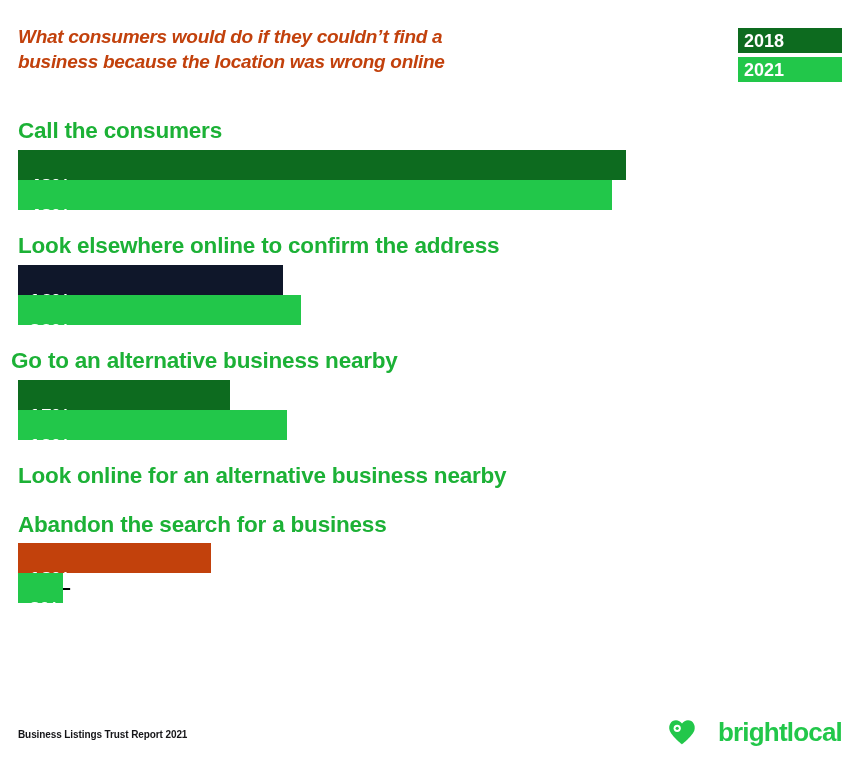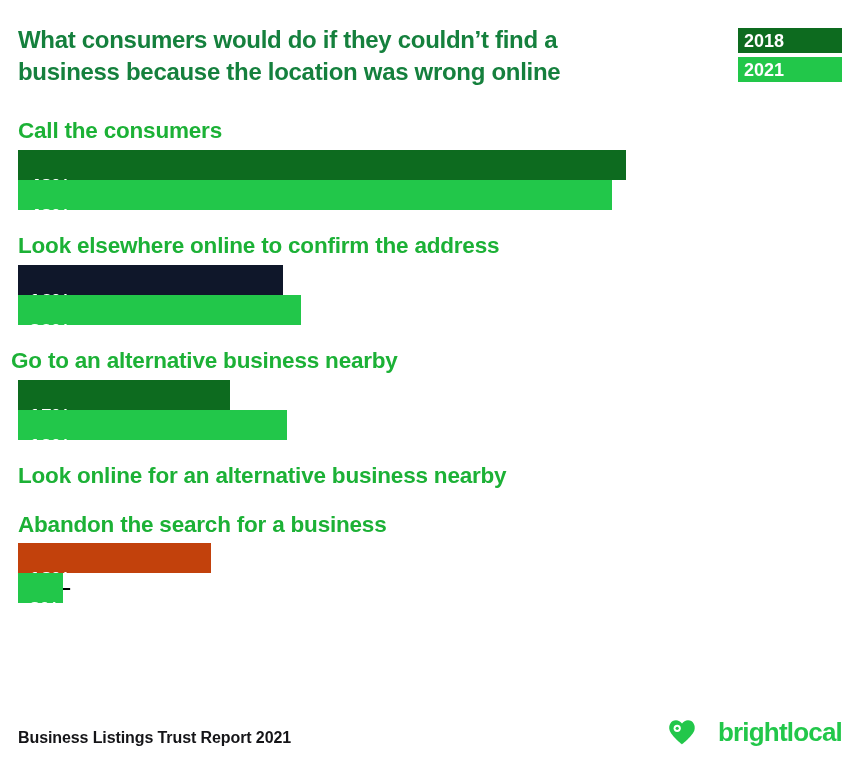--- a/index.html
+++ b/index.html
@@ -28,26 +28,27 @@
     left: 0;
     top: 0;
     width: 860px;
     height: 110px;
   }
   .chart-title {
     position: absolute;
     left: 18px;
     top: 24px;
     width: 700px;
-    font-size: 24px;
+    font-size: 19px;
     font-weight: bold;
     line-height: 1.33;
     letter-spacing: -0.3px;
-    color: #15803d;
+    color: #c2410c;
     white-space: pre-line;
+    font-style: italic;
   }
 
   .legend {
     position: absolute;
     right: 18px;
     top: 28px;
     width: 104px;
     display: flex;
     flex-direction: column;
     gap: 4px;
@@ -114,21 +115,21 @@
     position: absolute;
     left: 0;
     bottom: 0;
     width: 860px;
     height: 52px;
   }
   .source-note {
     position: absolute;
     left: 18px;
     top: 20px;
-    font-size: 16px;
+    font-size: 10px;
     font-weight: bold;
     color: #151518;
     letter-spacing: -0.1px;
   }
   .brand-logo {
     position: absolute;
     right: 18px;
     top: 10px;
     display: flex;
     align-items: center;

